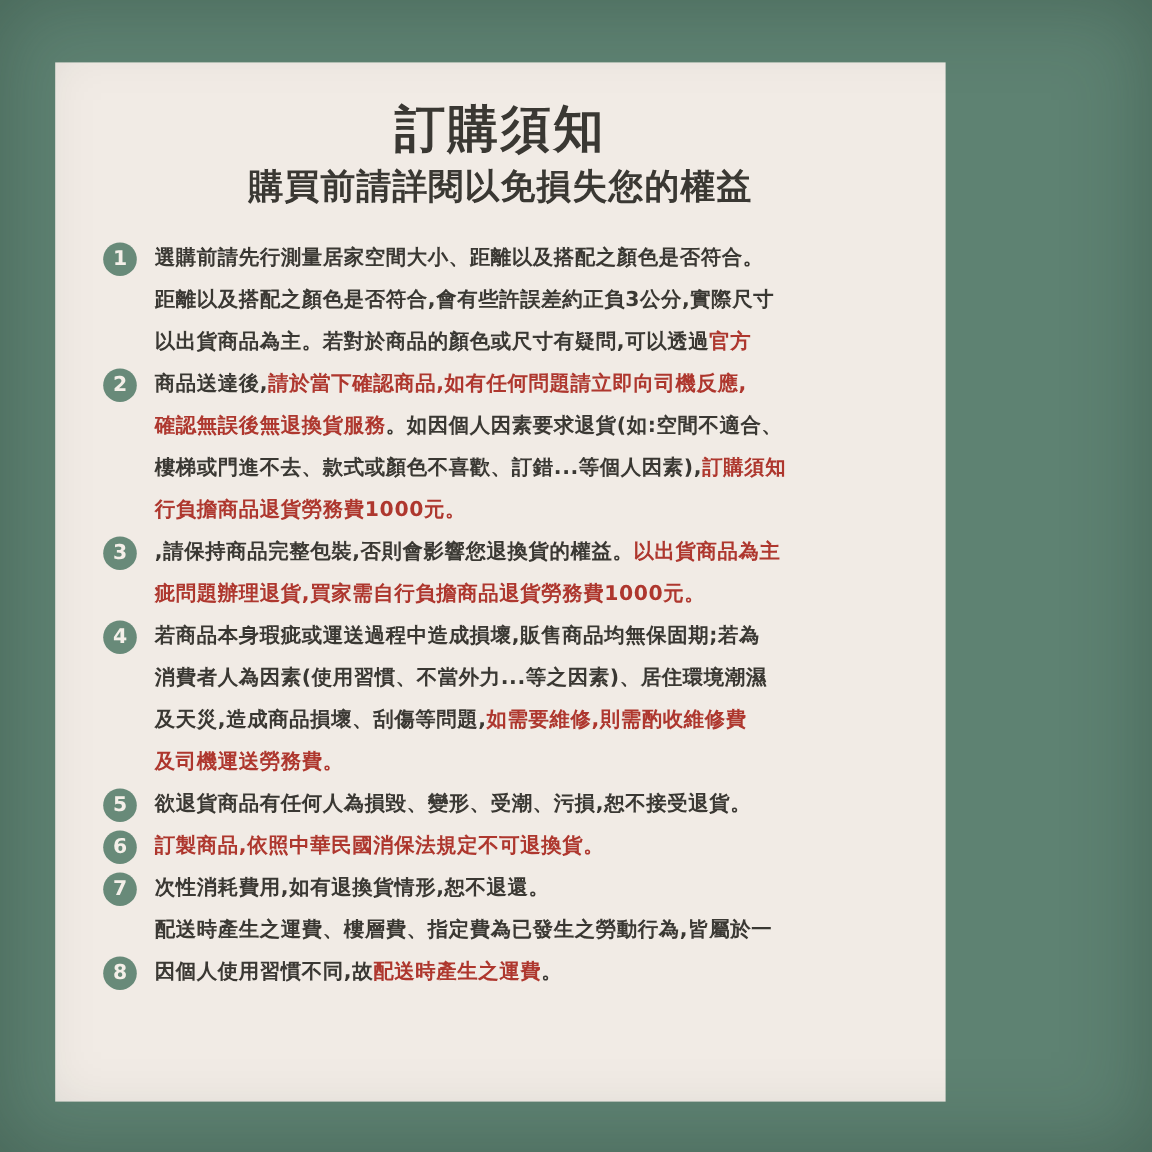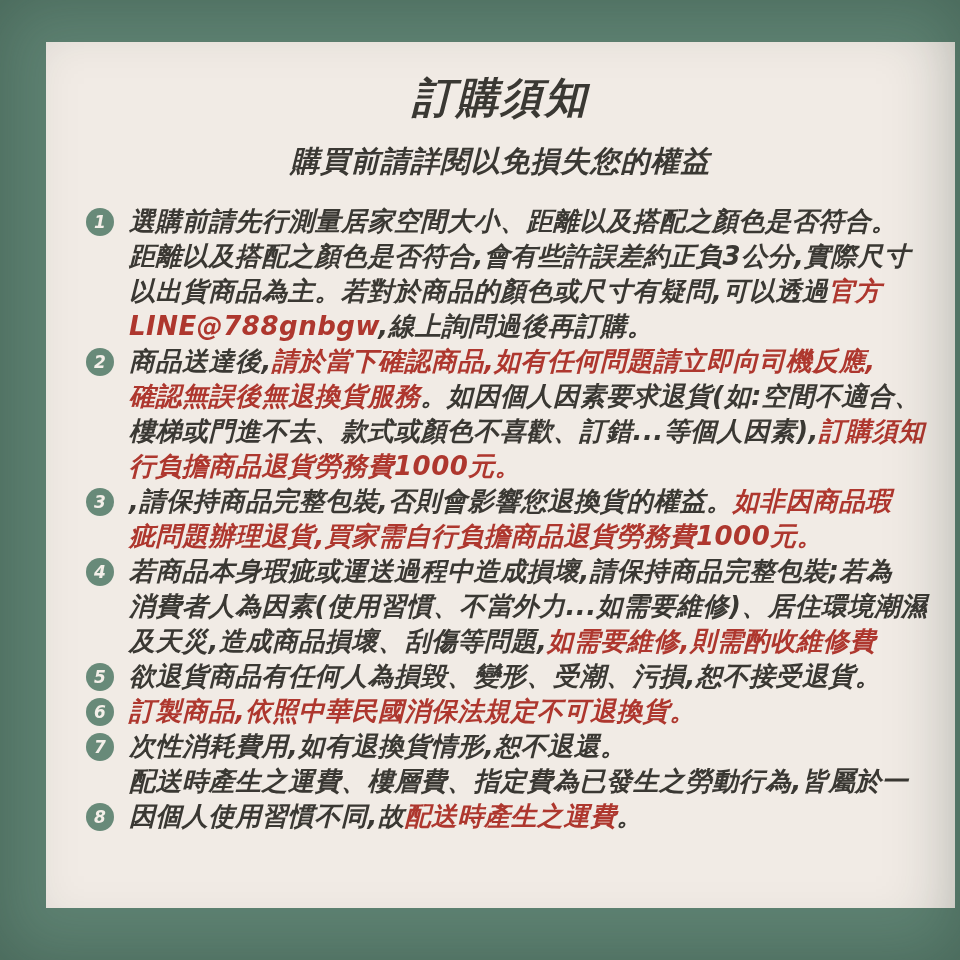--- a/index.html
+++ b/index.html
@@ -18,36 +18,34 @@
     overflow:hidden;
   }
   .vignette{
     position:absolute;inset:0;
     box-shadow:inset 0 0 70px rgba(30,50,40,0.35);
     pointer-events:none;
     z-index:2;
   }
   .panel{
     position:absolute;
-    left:46px;top:42px;
-    width:909px;height:866px;
+    left:46px;top:52px;
+    width:742px;height:866px;
     background:var(--panel);
     z-index:1;
-    font-style:italic;
   }
   .page-title{
     margin-top:28px;
     text-align:center;
     font-size:42px;
     font-weight:bold;
     letter-spacing:2px;
     color:var(--dark);
   }
   .page-subtitle{
-    margin-top:16px;
     text-align:center;
     font-size:29px;
     font-weight:bold;
     letter-spacing:1px;
     color:var(--dark);
   }
   .notice-list{
     list-style:none;
     margin-top:22px;
     padding-left:40px;
@@ -65,21 +63,21 @@
     border-radius:50%;
     background:var(--badge);
     color:#f4efe9;
     font-size:17px;
     font-weight:bold;
     display:inline-flex;
     align-items:center;
     justify-content:center;
   }
   .text{
-    font-size:26px;
+    font-size:17px;
     line-height:35px;
     font-weight:bold;
     letter-spacing:0.5px;
     color:var(--dark);
   }
   .line{white-space:nowrap;}
   .seg-dark{color:var(--dark);}
   .seg-red{color:var(--red);}
 </style>
 </head>
@@ -88,45 +86,45 @@
 <div class="panel">
   <h1 class="page-title">訂購須知</h1>
   <h2 class="page-subtitle">購買前請詳閱以免損失您的權益</h2>
   <ol class="notice-list" id="notice-list">
       <li class="item">
         <span class="badge">1</span>
         <div class="text">
           <div class="line"><span class="seg-dark">選購前請先行測量居家空間大小、距離以及搭配之顏色是否符合。</span></div>
           <div class="line"><span class="seg-dark">距離以及搭配之顏色是否符合,會有些許誤差約正負3公分,實際尺寸</span></div>
           <div class="line"><span class="seg-dark">以出貨商品為主。若對於商品的顏色或尺寸有疑問,可以透過</span><span class="seg-red">官方</span></div>
-          <div class="line"><span class="seg-red">LINE@788gnbgw</span><span class="seg-dark">,線上詢問過後再訂購。</span></div>
         </div>
       </li>
       <li class="item">
         <span class="badge">2</span>
         <div class="text">
           <div class="line"><span class="seg-dark">商品送達後,</span><span class="seg-red">請於當下確認商品,如有任何問題請立即向司機反應,</span></div>
           <div class="line"><span class="seg-red">確認無誤後無退換貨服務</span><span class="seg-dark">。如因個人因素要求退貨(如:空間不適合、</span></div>
           <div class="line"><span class="seg-dark">樓梯或門進不去、款式或顏色不喜歡、訂錯...等個人因素),</span><span class="seg-red">訂購須知</span></div>
           <div class="line"><span class="seg-red">行負擔商品退貨勞務費1000元。</span></div>
         </div>
       </li>
       <li class="item">
         <span class="badge">3</span>
         <div class="text">
-          <div class="line"><span class="seg-dark">,請保持商品完整包裝,否則會影響您退換貨的權益。</span><span class="seg-red">如非因商品瑕</span></div>
+          <div class="line"><span class="seg-dark">,請保持商品完整包裝,否則會影響您退換貨的權益。</span><span class="seg-red">以出貨商品為主</span></div>
           <div class="line"><span class="seg-red">疵問題辦理退貨,買家需自行負擔商品退貨勞務費1000元。</span></div>
         </div>
       </li>
       <li class="item">
         <span class="badge">4</span>
         <div class="text">
-          <div class="line"><span class="seg-dark">若商品本身瑕疵或運送過程中造成損壞,請保持商品完整包裝;若為</span></div>
-          <div class="line"><span class="seg-dark">消費者人為因素(使用習慣、不當外力...如需要維修)、居住環境潮濕</span></div>
+          <div class="line"><span class="seg-dark">若商品本身瑕疵或運送過程中造成損壞,販售商品均無保固期;若為</span></div>
+          <div class="line"><span class="seg-dark">消費者人為因素(使用習慣、不當外力...等之因素)、居住環境潮濕</span></div>
           <div class="line"><span class="seg-dark">及天災,造成商品損壞、刮傷等問題,</span><span class="seg-red">如需要維修,則需酌收維修費</span></div>
+          <div class="line"><span class="seg-red">及司機運送勞務費。</span></div>
         </div>
       </li>
       <li class="item">
         <span class="badge">5</span>
         <div class="text">
           <div class="line"><span class="seg-dark">欲退貨商品有任何人為損毀、變形、受潮、污損,恕不接受退貨。</span></div>
         </div>
       </li>
       <li class="item">
         <span class="badge">6</span>

